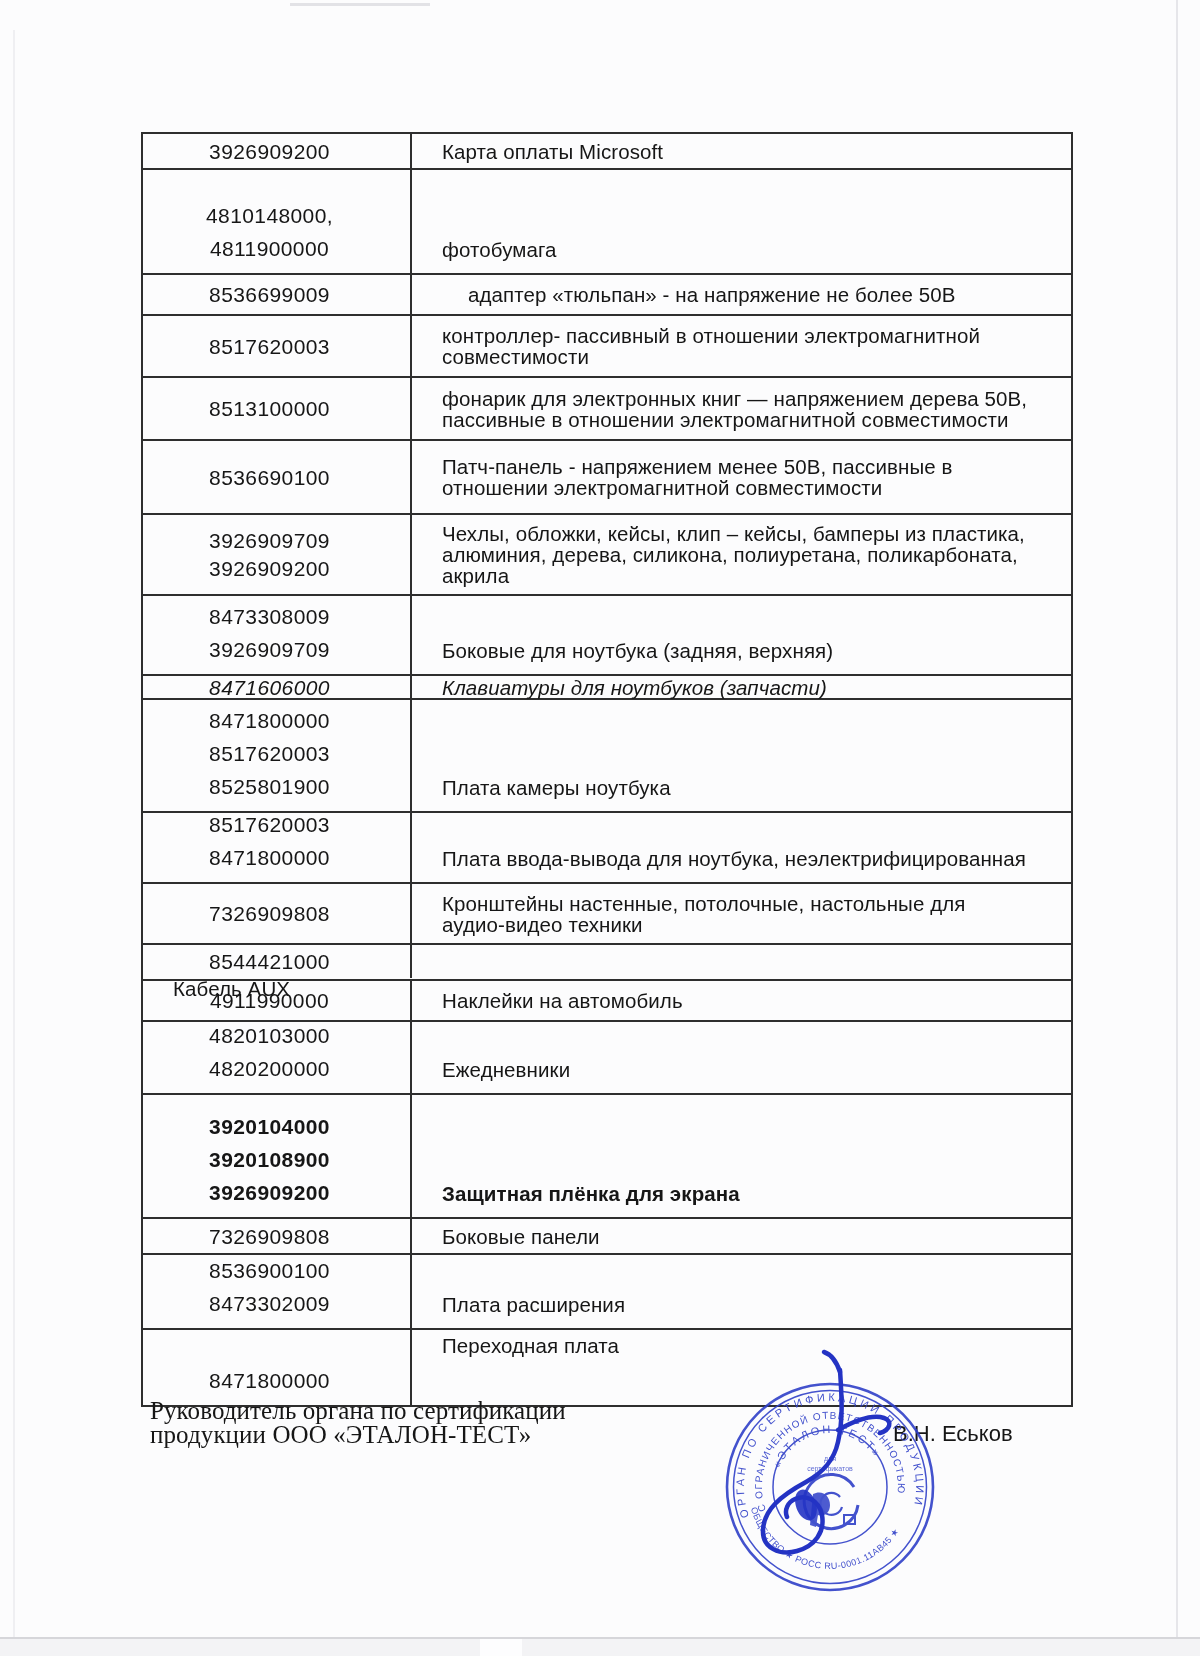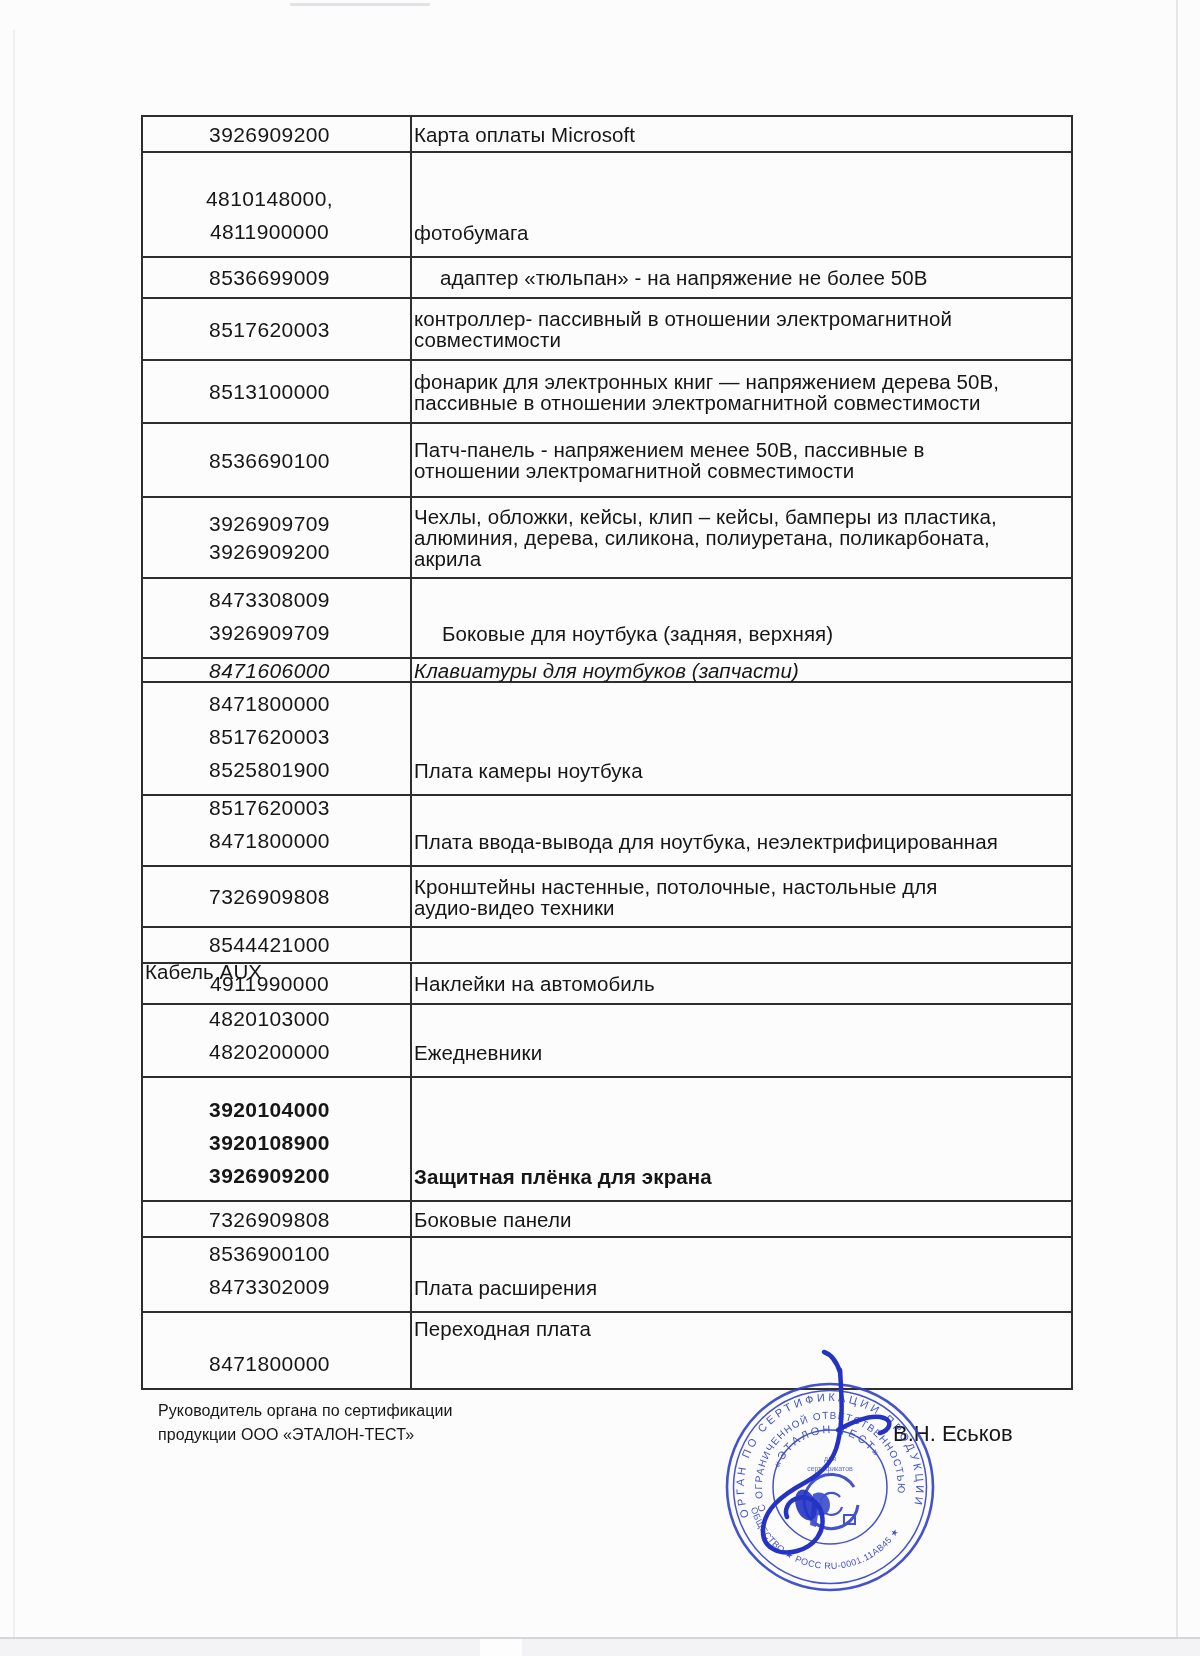--- a/index.html
+++ b/index.html
@@ -5,50 +5,50 @@
   html,body{margin:0;padding:0;}
   body{
     width:1200px;height:1656px;position:relative;overflow:hidden;
     background:#fcfcfd;
     font-family:"Liberation Sans","DejaVu Sans",sans-serif;
     color:#161616;
   }
   .artifact{position:absolute;}
   
   .tbl{
-    position:absolute;left:141px;top:115px;width:932px;
+    position:absolute;left:141px;top:132px;width:932px;
     border:2px solid #2e2e2e;box-sizing:border-box;
   }
   .trow{display:flex;box-sizing:border-box;border-bottom:2px solid #2e2e2e;}
   .trow:last-child{border-bottom:none;}
   .cell-codes{
     width:269px;min-width:269px;border-right:2px solid #2e2e2e;box-sizing:border-box;
     display:flex;flex-direction:column;align-items:center;
     padding-right:14px;
   }
   .cell-desc{
     flex:1;display:flex;flex-direction:column;box-sizing:border-box;
-    padding-left:2px;padding-right:6px;
+    padding-left:30px;padding-right:6px;
   }
   .code-line{font-size:21px;line-height:33px;white-space:nowrap;letter-spacing:.4px;}
   .desc-line{font-size:20.5px;line-height:21px;white-space:nowrap;letter-spacing:.1px;}
   
   .m-c  .cell-codes{justify-content:center;}
   .m-c  .cell-desc{justify-content:center;}
   .m-c7 .cell-codes{justify-content:center;}
   .m-c7 .cell-desc{justify-content:center;}
   .m-c7 .code-line{line-height:28px;}
   .m-b  .cell-codes{justify-content:flex-end;padding-bottom:8px;}
   .m-b  .cell-desc{justify-content:flex-end;padding-bottom:13px;}
   .m-s  .cell-codes{justify-content:flex-end;padding-bottom:8px;}
   .m-s  .cell-desc{justify-content:flex-start;padding-top:5px;}
   
   .footer-role{
-    position:absolute;left:158px;top:1399px;
-    font-size:16px;line-height:24px;letter-spacing:.1px;
+    position:absolute;left:150px;top:1399px;
+    font-size:25px;line-height:24px;letter-spacing:.1px;font-family:Liberation Serif, serif;
   }
   .signer-name{
     position:absolute;left:893px;top:1421px;
     font-size:22px;line-height:26px;
   }
   .stamp-svg{position:absolute;left:660px;top:1340px;}
 </style>
 </head>
 <body>
 
@@ -116,21 +116,21 @@
       <div class="cell-codes">
         <div class="code-line">3926909709</div>
         <div class="code-line">3926909200</div>
       </div>
       <div class="cell-desc">
         <div class="desc-line">Чехлы, обложки, кейсы, клип – кейсы, бамперы из пластика,</div>
         <div class="desc-line">алюминия, дерева, силикона, полиуретана, поликарбоната,</div>
         <div class="desc-line">акрила</div>
       </div>
     </div>
-    <div class="trow m-b" style="height: 80px; gap: 28px;">
+    <div class="trow m-b" style="height: 80px;">
       <div class="cell-codes">
         <div class="code-line">8473308009</div>
         <div class="code-line">3926909709</div>
       </div>
       <div class="cell-desc">
         <div class="desc-line">Боковые для ноутбука (задняя, верхняя)</div>
       </div>
     </div>
     <div class="trow m-c" style="height: 24px; font-style: italic;">
       <div class="cell-codes">

